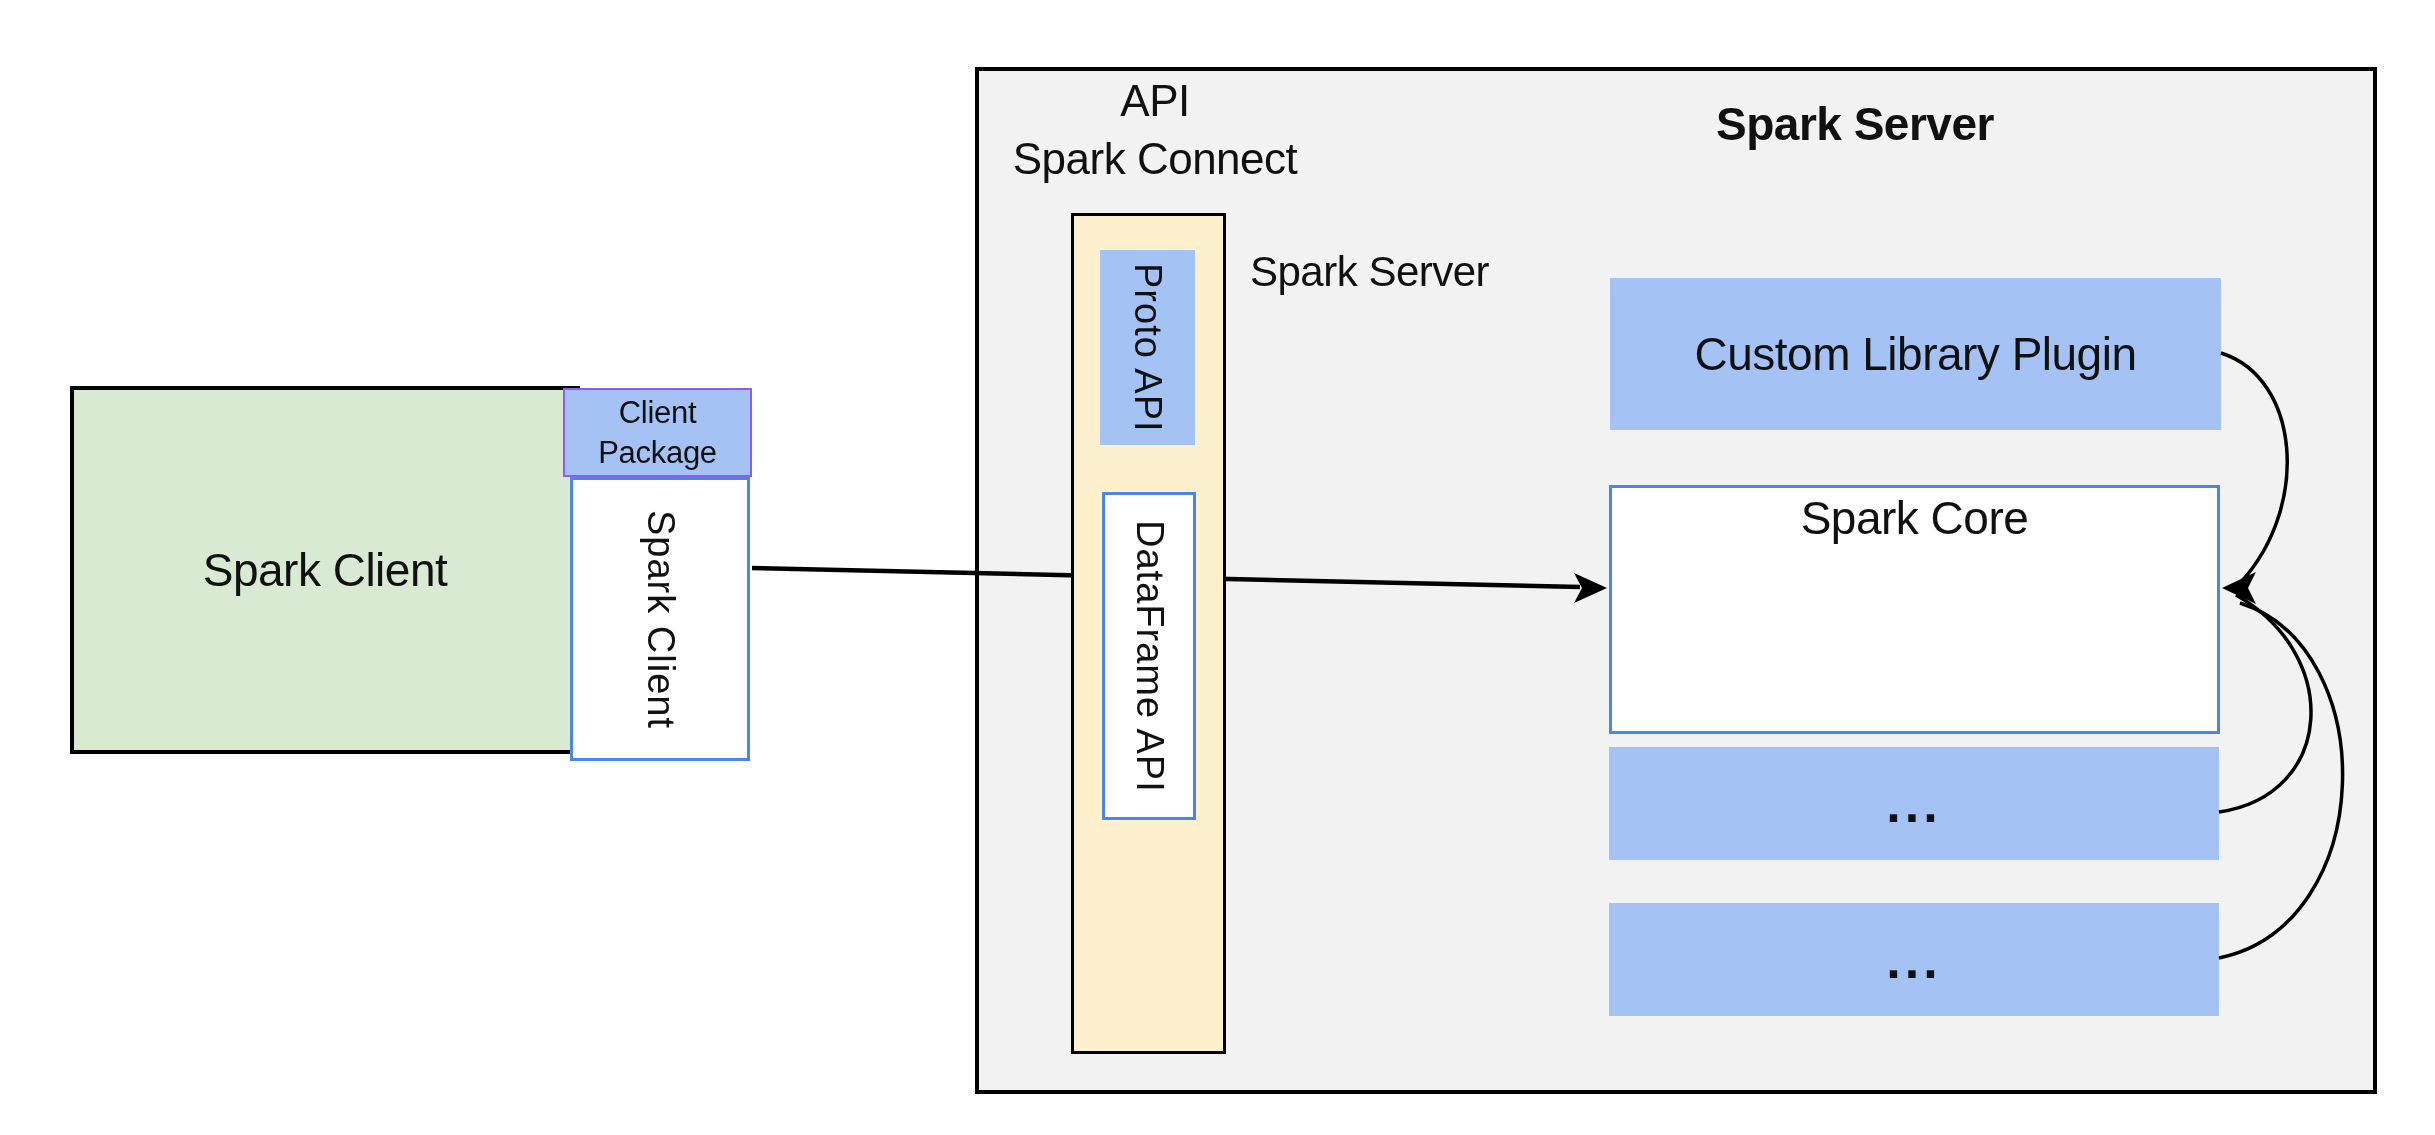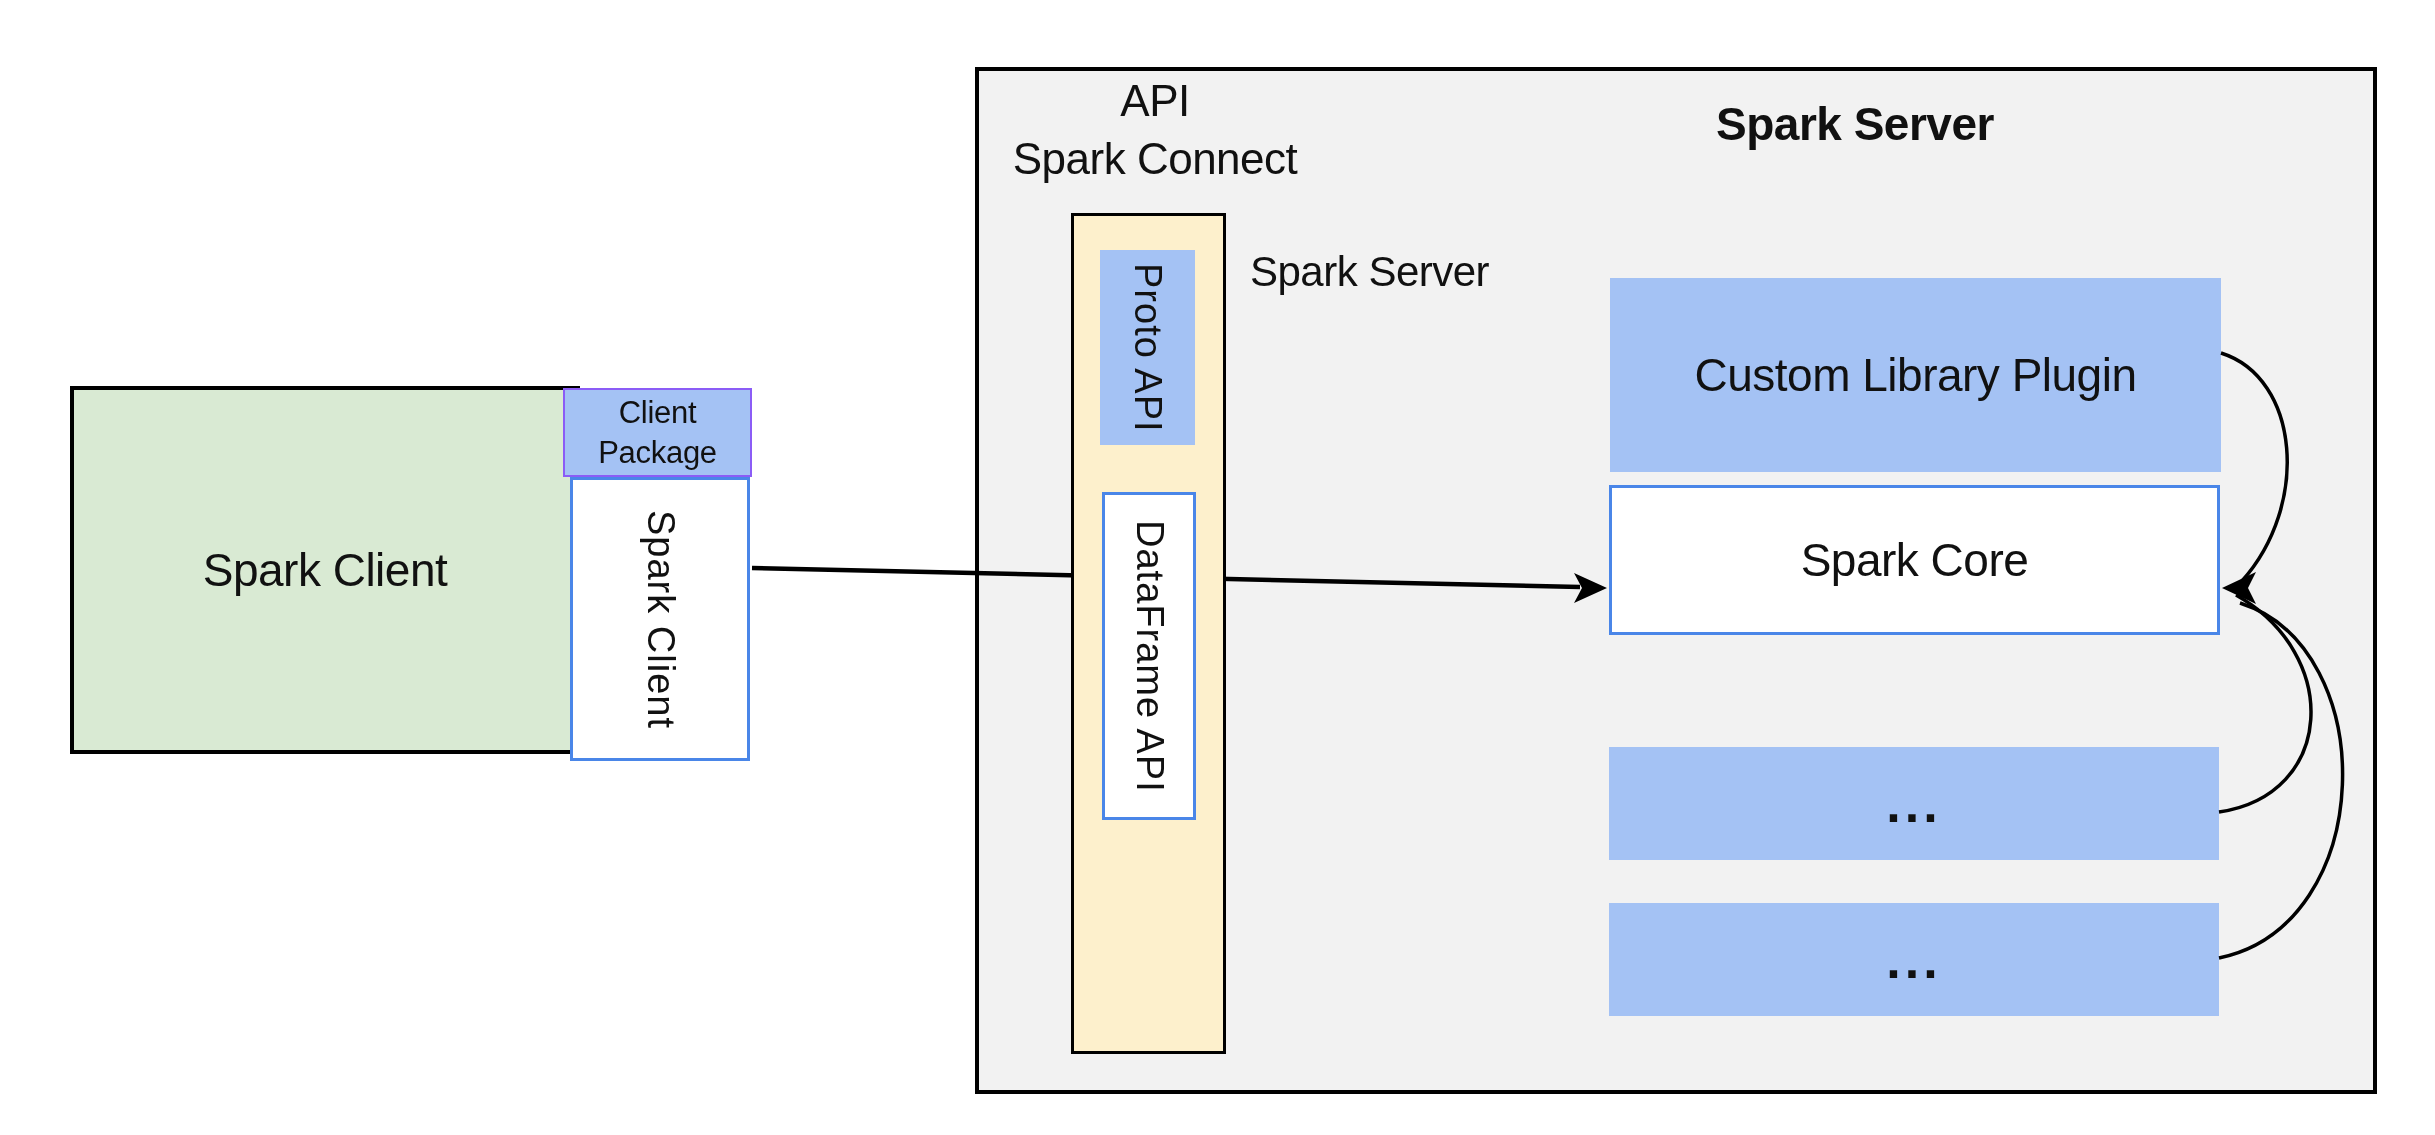--- a/index.html
+++ b/index.html
@@ -11,24 +11,24 @@
   .green-box{left:70px;top:386px;width:510px;height:368px;background:#d9ead3;border:4px solid #000;z-index:2;
              display:flex;align-items:center;justify-content:center;}
   .client-package{left:563px;top:388px;width:189px;height:89px;background:#a4c2f4;border:2px solid #8b5cf6;z-index:4;
                   display:flex;flex-direction:column;align-items:center;justify-content:center;}
   .spark-client-box{left:570px;top:477px;width:180px;height:284px;background:#fff;border:3px solid #4a86e8;z-index:4;
                   display:flex;align-items:center;justify-content:center;}
   .proto-box{left:1100px;top:250px;width:95px;height:195px;background:#a4c2f4;z-index:4;
              display:flex;align-items:center;justify-content:center;}
   .dataframe-box{left:1102px;top:492px;width:94px;height:328px;background:#fff;border:3px solid #4a86e8;z-index:4;
              display:flex;align-items:center;justify-content:center;}
-  .plugin-box{left:1610px;top:278px;width:611px;height:194px;background:#a4c2f4;z-index:4;
+  .plugin-box{left:1610px;top:278px;width:611px;height:152px;background:#a4c2f4;z-index:4;
              display:flex;align-items:center;justify-content:center;}
-  .core-box{left:1609px;top:485px;width:611px;height:150px;background:#fff;border:3px solid #4a86e8;z-index:4;
-             display:flex;align-items:center;justify-content:center;}
+  .core-box{left:1609px;top:485px;width:611px;height:249px;background:#fff;border:3px solid #4a86e8;z-index:4;
+             display:flex;justify-content:center;}
   .dots-box1{left:1609px;top:747px;width:610px;height:113px;background:#a4c2f4;z-index:4;
              display:flex;align-items:center;justify-content:center;}
   .dots-box2{left:1609px;top:903px;width:610px;height:113px;background:#a4c2f4;z-index:4;
              display:flex;align-items:center;justify-content:center;}
   
   .big-label{font-size:46px;line-height:60px;text-align:center;letter-spacing:-0.5px;}
   .connect-label{left:985px;top:72px;width:340px;font-size:44px;line-height:58px;text-align:center;z-index:2;letter-spacing:-0.5px;}
   .server-title{left:1655px;top:98px;width:400px;font-size:46px;line-height:52px;font-weight:700;text-align:center;z-index:2;letter-spacing:-0.5px;}
   .library-label{left:1250px;top:247px;width:330px;font-size:42px;line-height:49px;text-align:left;z-index:2;letter-spacing:-0.5px;}
   .pkg-label{font-size:31px;line-height:40px;text-align:center;letter-spacing:-0.3px;}

